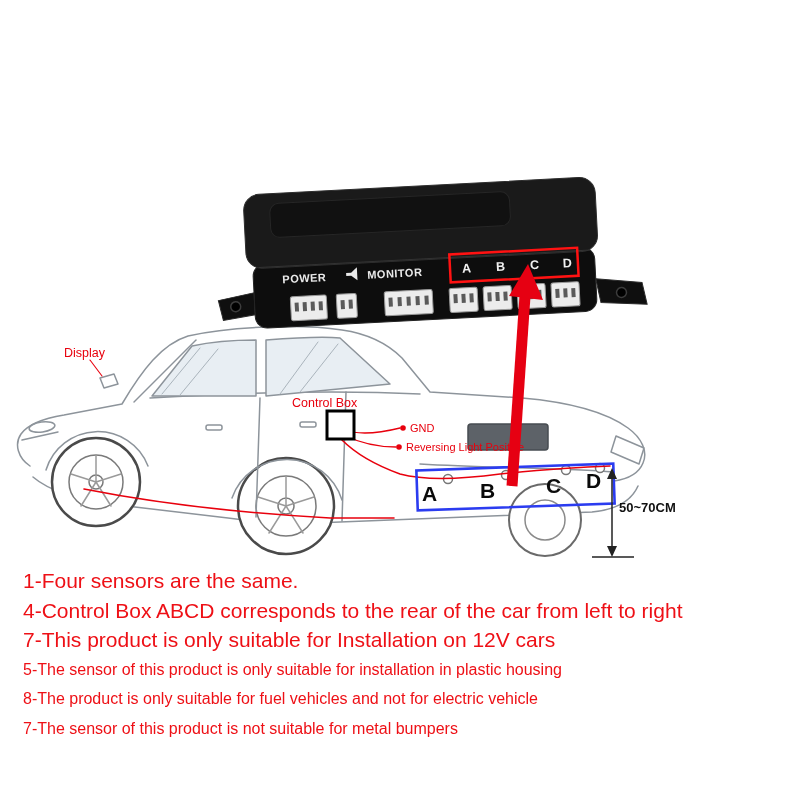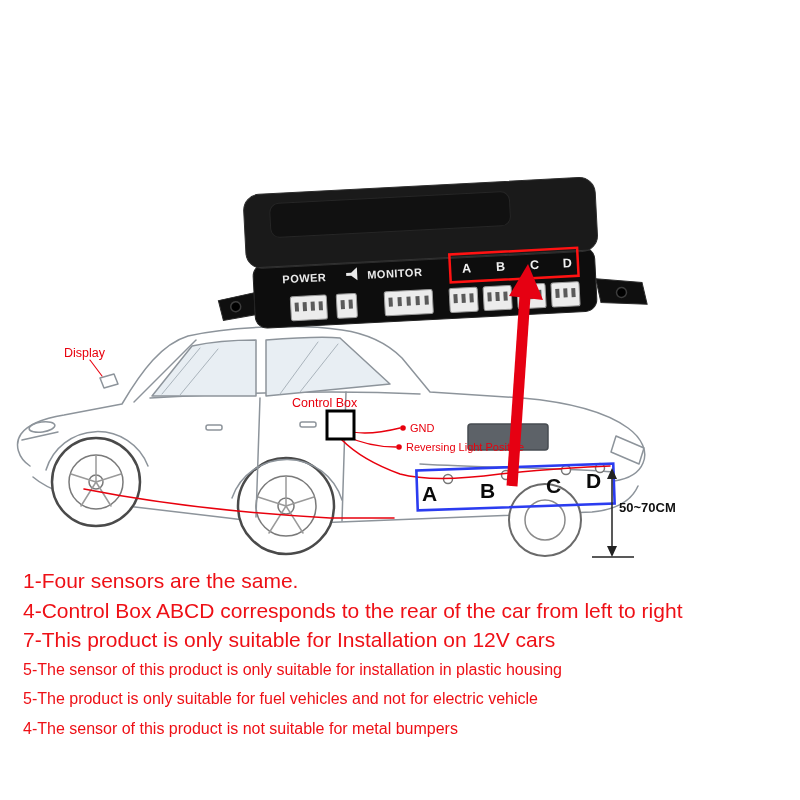--- a/index.html
+++ b/index.html
@@ -174,17 +174,17 @@
       <line x1="512" y1="486" x2="525" y2="296" stroke="#e60012" stroke-width="11"></line>
       <polygon points="528,264 543,300 509,296" fill="#e60012"></polygon>
     </g>
   </svg>
 
   <div class="notes">
     <div class="note note-lg">1-Four sensors are the same.</div>
     <div class="note note-lg">4-Control Box ABCD corresponds to the rear of the car from left to right</div>
     <div class="note note-lg">7-This product is only suitable for Installation on 12V cars</div>
     <div class="note note-sm">5-The sensor of this product is only suitable for installation in plastic housing</div>
-    <div class="note note-sm">5-The product is only suitable for fuel vehicles and not for electric vehicle</div>
-    <div class="note note-sm">4-The sensor of this product is not suitable for metal bumpers</div>
+    <div class="note note-sm">8-The product is only suitable for fuel vehicles and not for electric vehicle</div>
+    <div class="note note-sm">7-The sensor of this product is not suitable for metal bumpers</div>
   </div>
 
 </div>
 
 </body></html>

